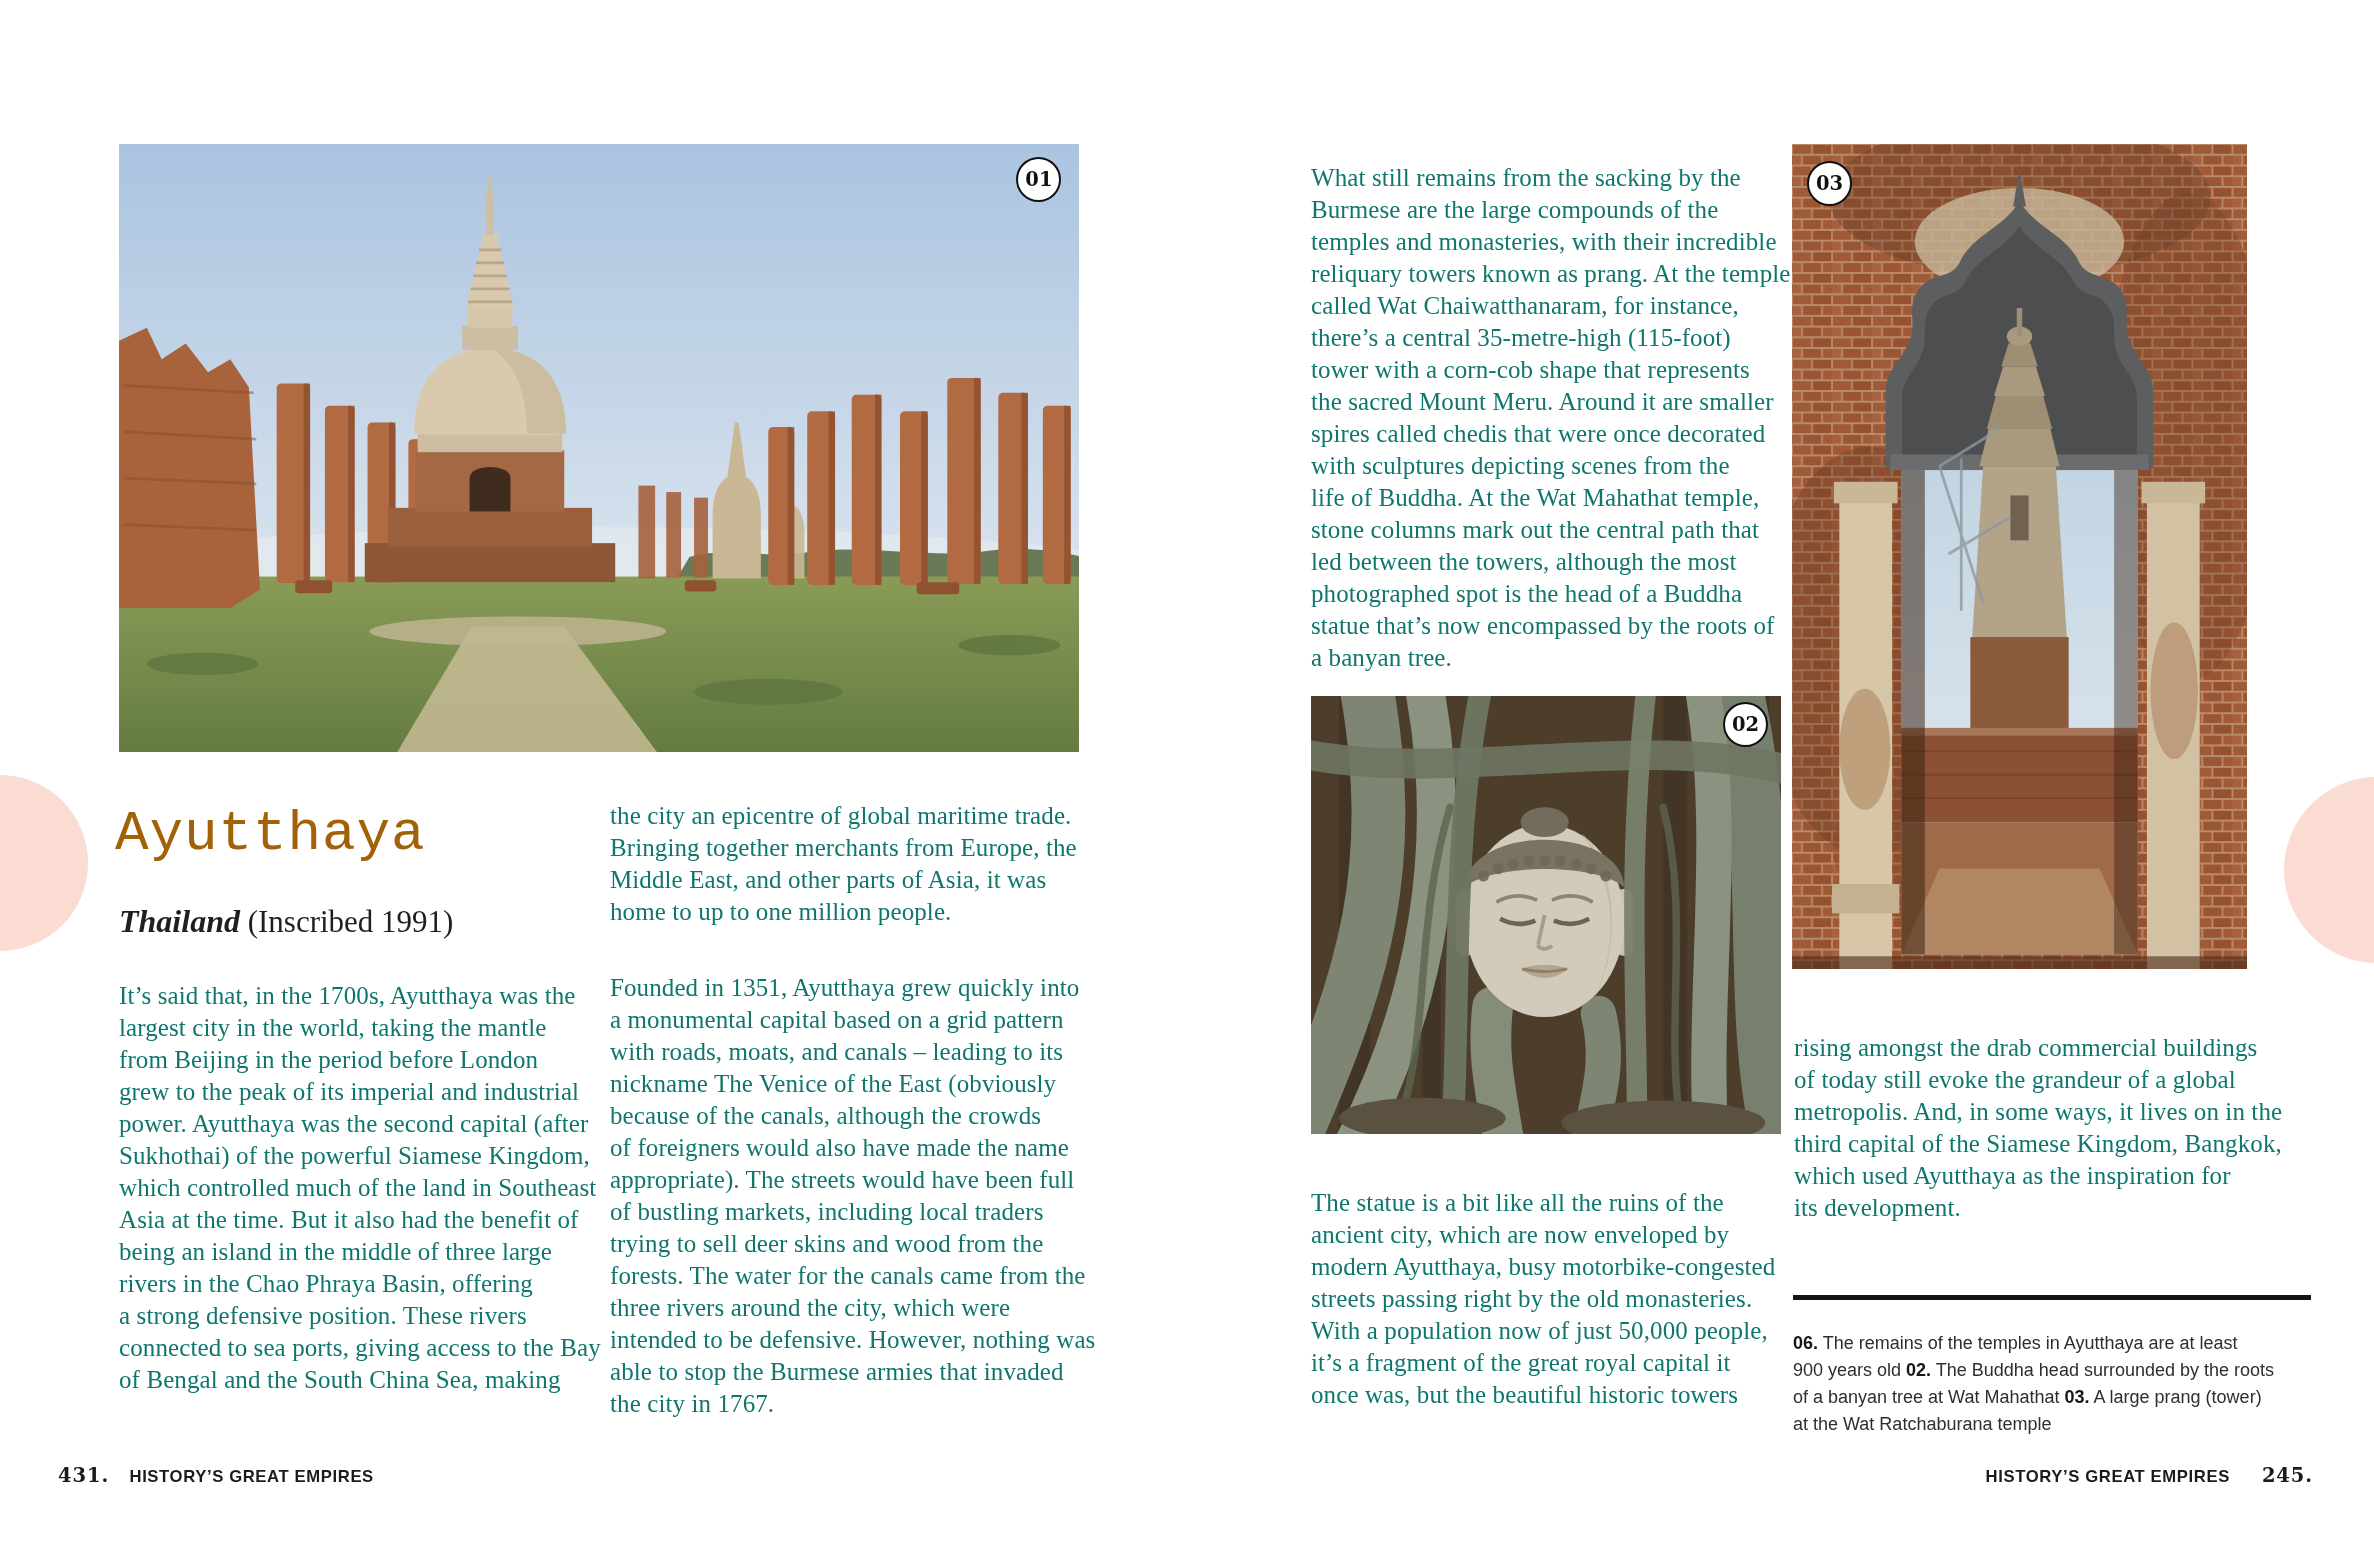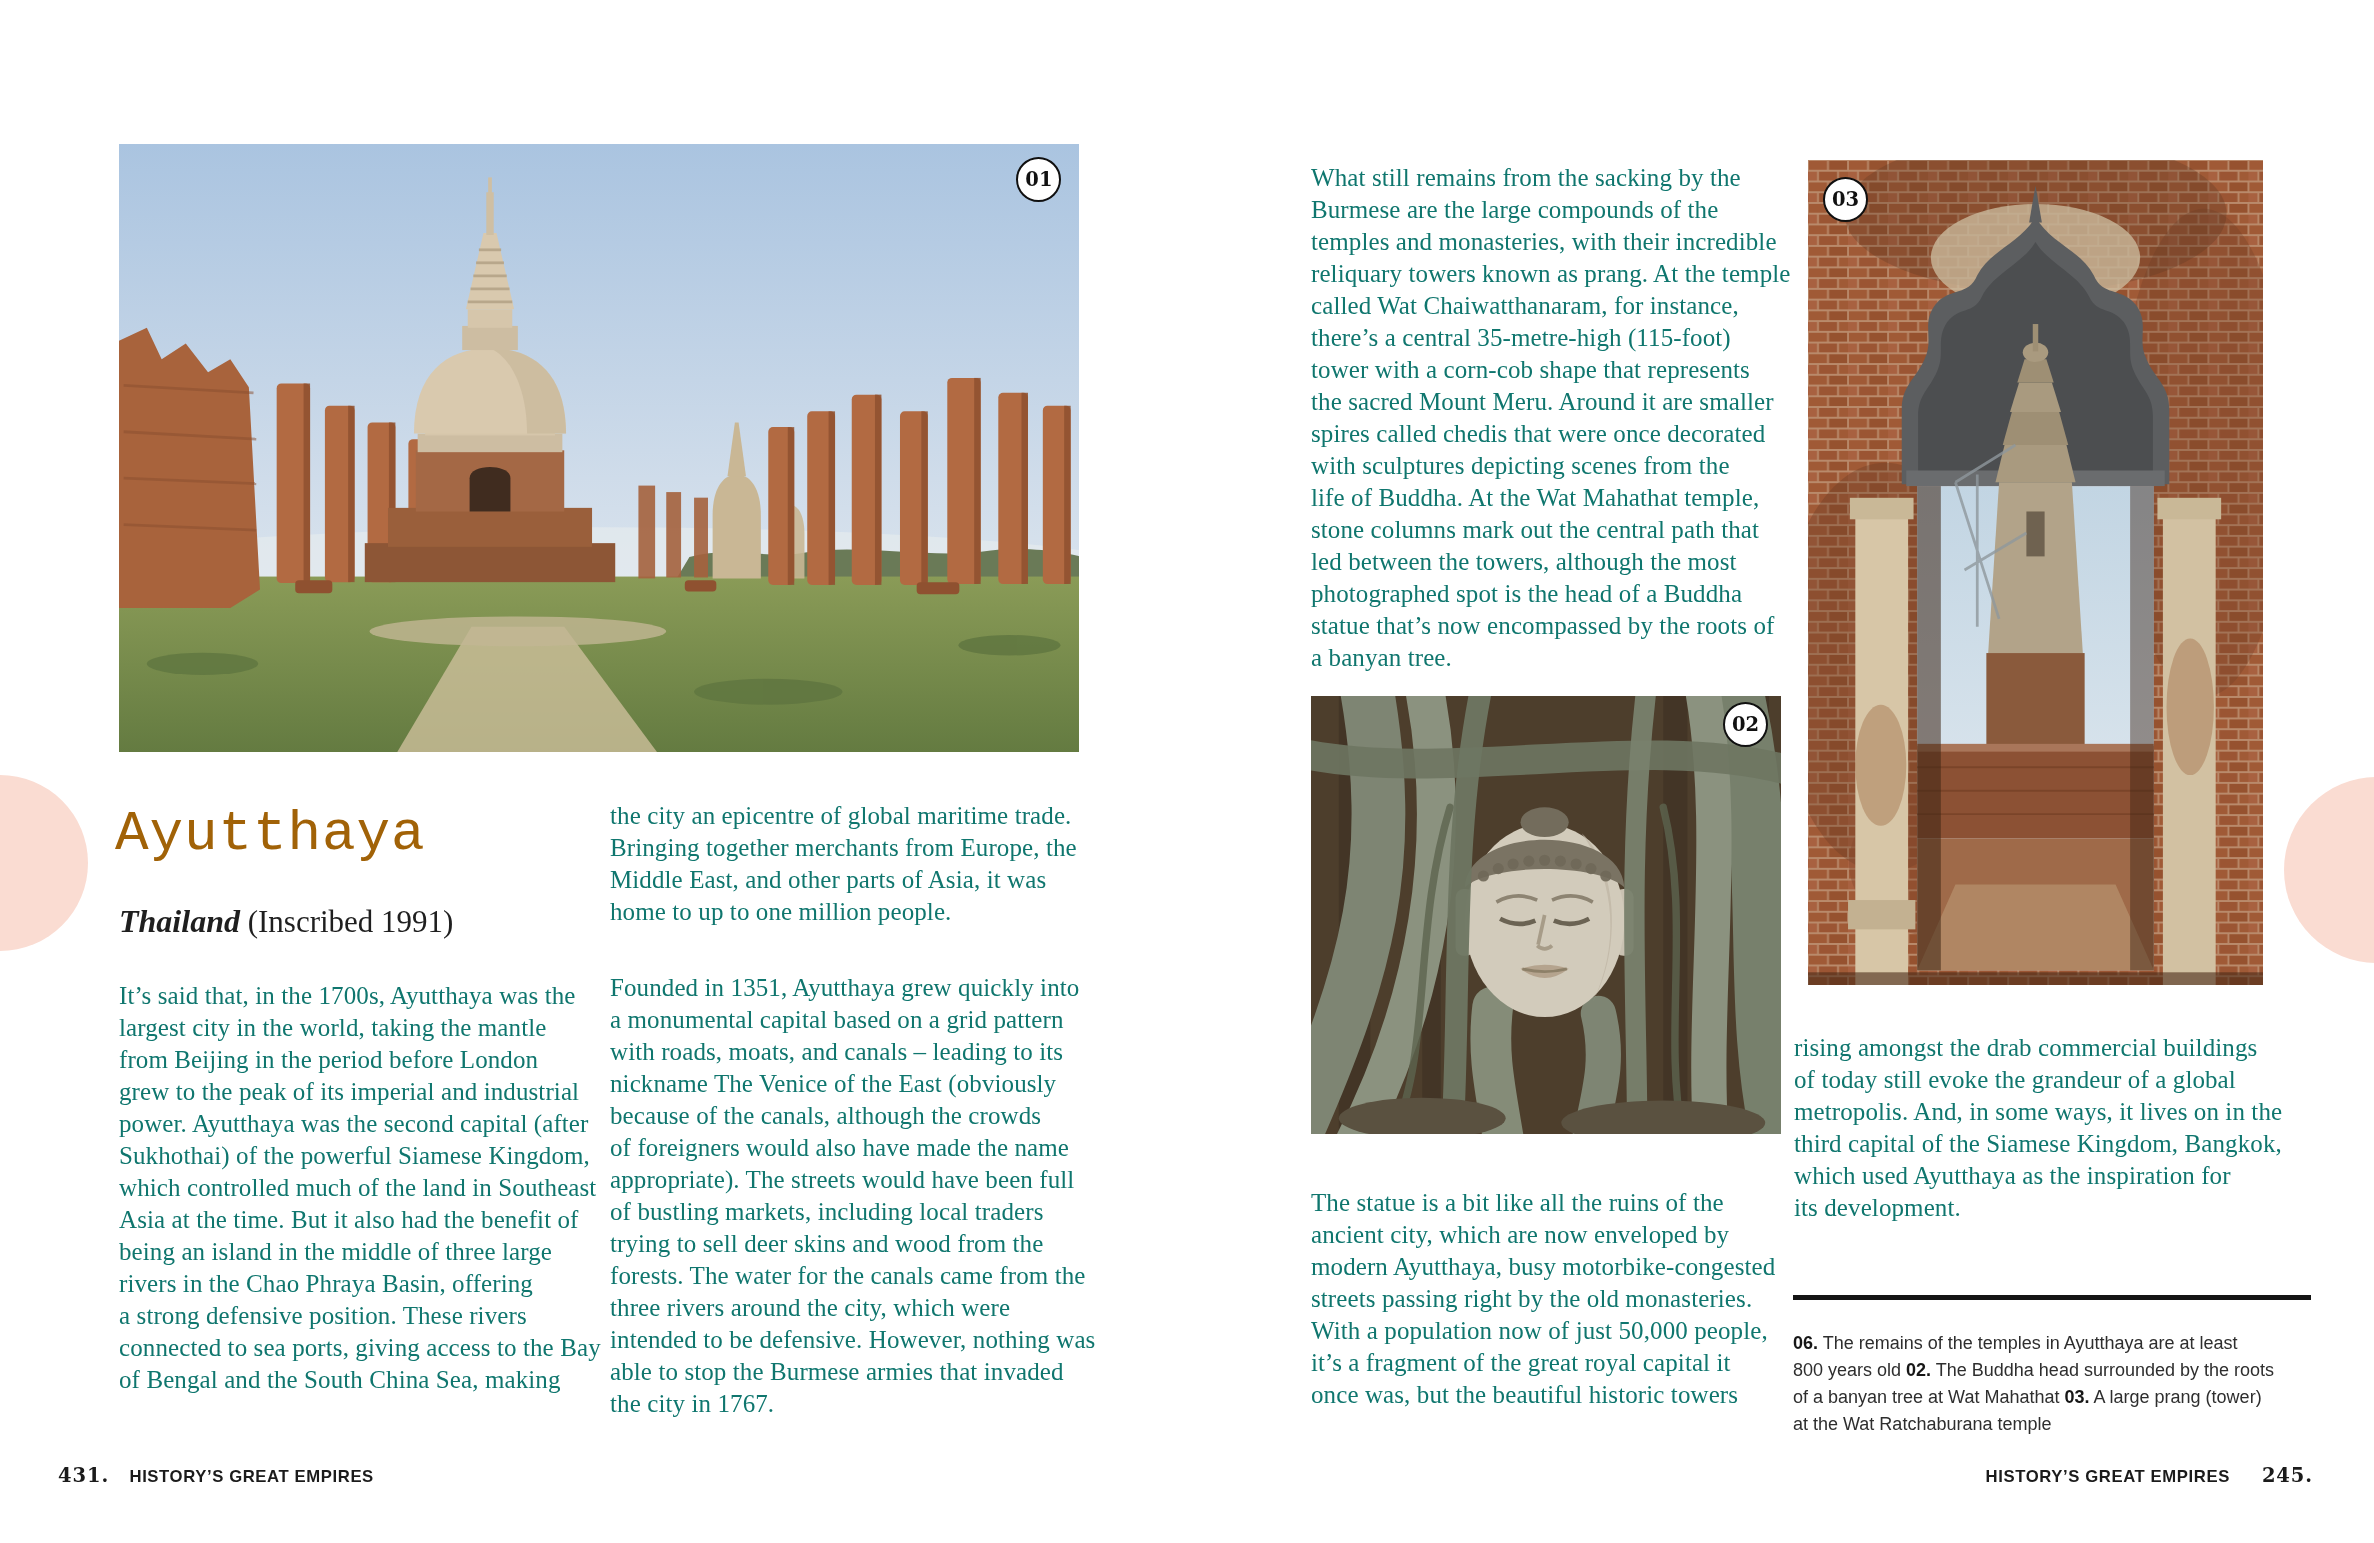--- a/index.html
+++ b/index.html
@@ -305,21 +305,21 @@
 </figure>
 
 <p class="body-text" id="rcol1p2">The statue is a bit like all the ruins of the
 ancient city, which are now enveloped by
 modern Ayutthaya, busy motorbike-congested
 streets passing right by the old monasteries.
 With a population now of just 50,000 people,
 it’s a fragment of the great royal capital it
 once was, but the beautiful historic towers</p>
 
-<figure class="photo" id="photo3" style="margin:16px;">
+<figure class="photo" id="photo3" style="margin:0;">
   <svg viewBox="0 0 500 845" preserveAspectRatio="none">
     <defs>
       <pattern id="bk" patternUnits="userSpaceOnUse" width="44" height="22">
         <rect width="44" height="22" fill="#b98a6b"></rect>
         <rect x="1" y="1" width="20" height="9" fill="#a05a36"></rect>
         <rect x="23" y="1" width="20" height="9" fill="#96522f"></rect>
         <rect x="-10" y="12" width="20" height="9" fill="#a86140"></rect>
         <rect x="12" y="12" width="20" height="9" fill="#9b5533"></rect>
         <rect x="34" y="12" width="20" height="9" fill="#a05a36"></rect>
       </pattern>
@@ -386,20 +386,20 @@
 <p class="body-text" id="rcol2p">rising amongst the drab commercial buildings
 of today still evoke the grandeur of a global
 metropolis. And, in some ways, it lives on in the
 third capital of the Siamese Kingdom, Bangkok,
 which used Ayutthaya as the inspiration for
 its development.</p>
 
 <div class="caption-rule"></div>
 
 <p class="caption"><b>06.</b><span> The remains of the temples in Ayutthaya are at least
-800 years old </span><b>02.</b><span> The Buddha head surrounded by the roots
+900 years old </span><b>02.</b><span> The Buddha head surrounded by the roots
 of a banyan tree at Wat Mahathat </span><b>03.</b><span> A large prang (tower)
 at the Wat Ratchaburana temple</span></p>
 
 <div class="footer" id="footer-right">
   <span class="booktitle">HISTORY’S GREAT EMPIRES</span><span class="pageno">245.</span>
 </div>
 
 
 </body></html>

